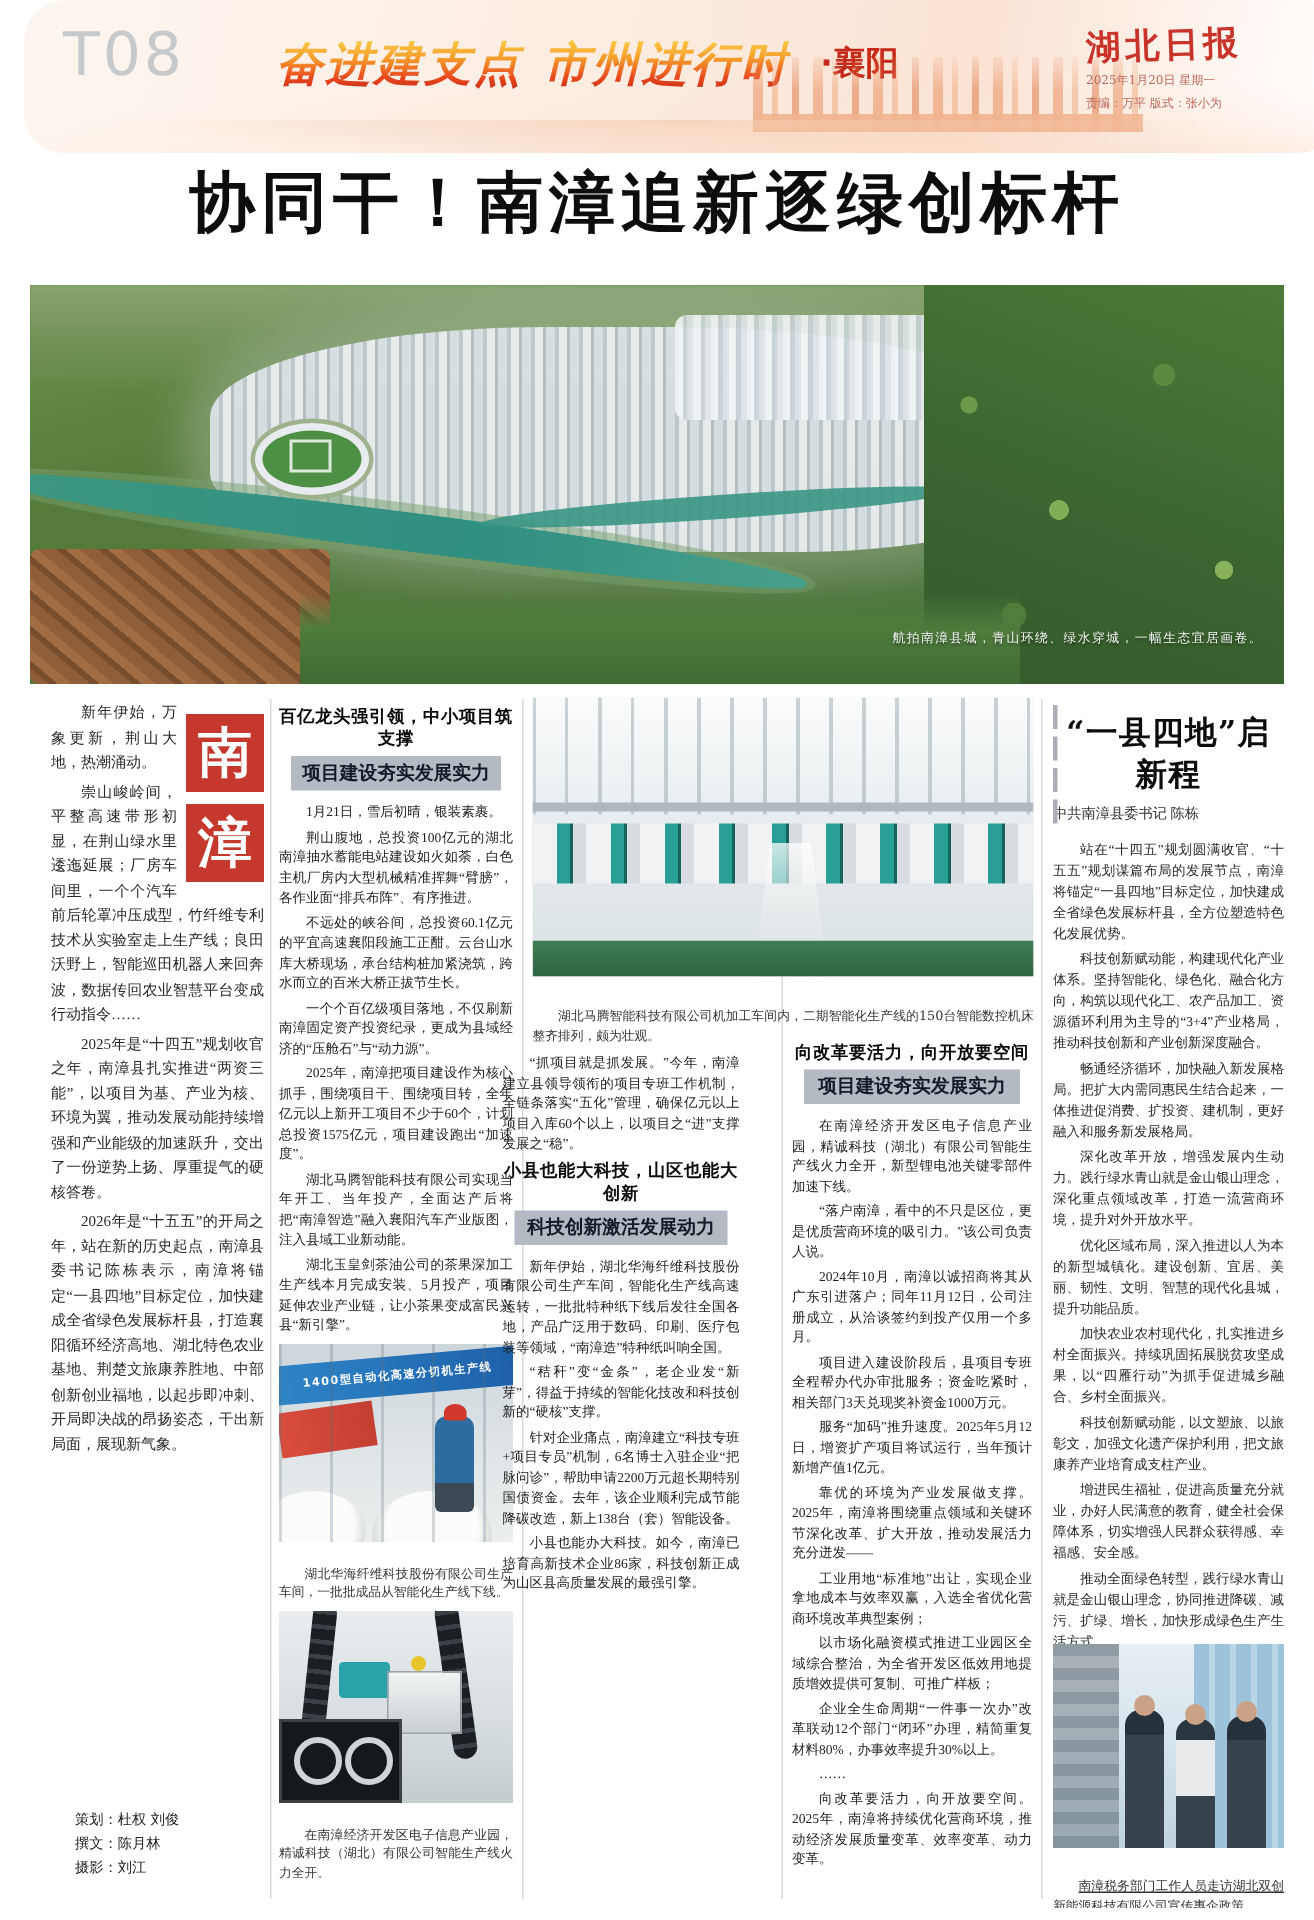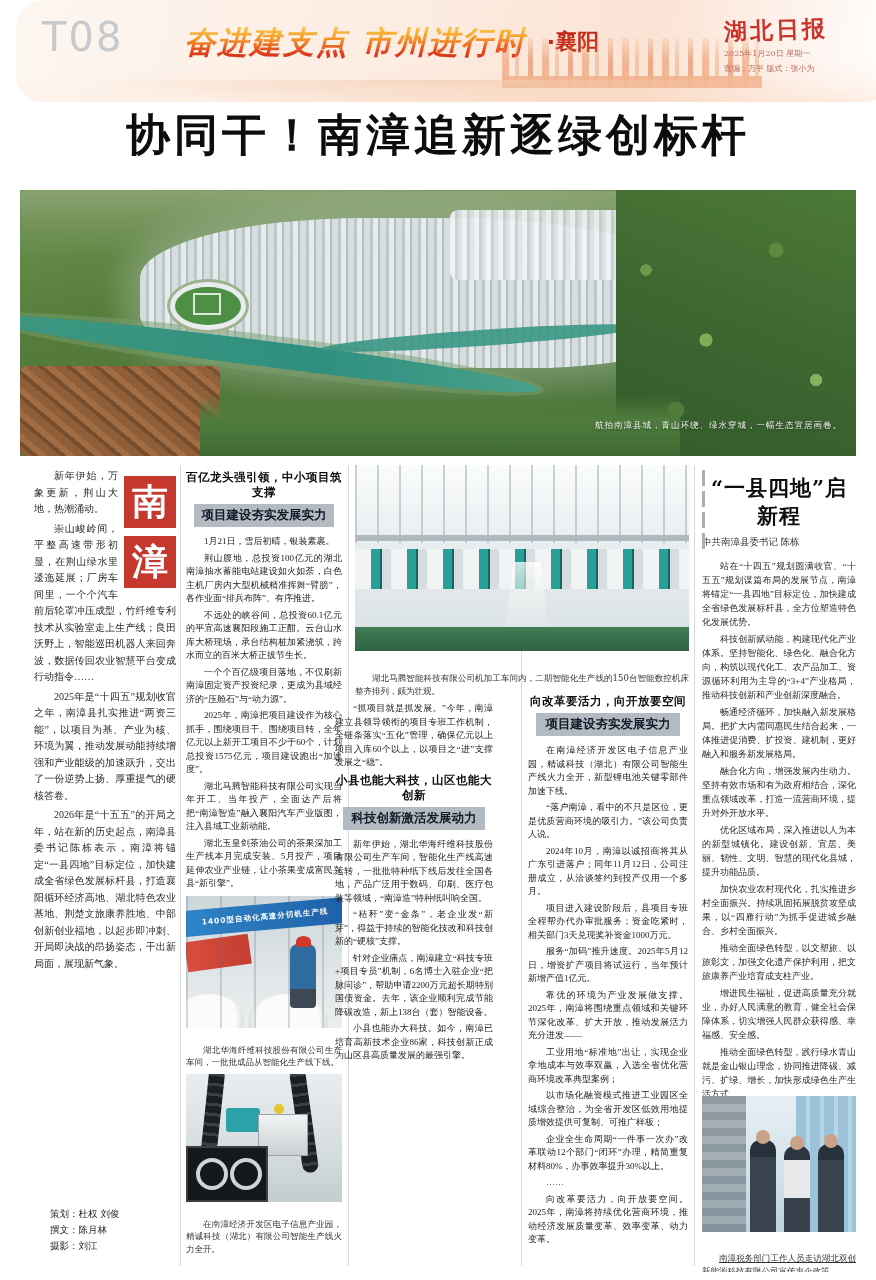--- a/index.html
+++ b/index.html
@@ -320,24 +320,24 @@
         <span class="vl-box">政</span>
         <span class="vl-box">者</span>
         <span class="vl-box">说</span>
       </div>
     <div class="right-title">“一县四地”启新程</div>
     <div class="right-byline">中共南漳县委书记 陈栋</div>
     <div class="text">
         <p class="p">站在“十四五”规划圆满收官、“十五五”规划谋篇布局的发展节点，南漳将锚定“一县四地”目标定位，加快建成全省绿色发展标杆县，全方位塑造特色化发展优势。</p>
         <p class="p">科技创新赋动能，构建现代化产业体系。坚持智能化、绿色化、融合化方向，构筑以现代化工、农产品加工、资源循环利用为主导的“3+4”产业格局，推动科技创新和产业创新深度融合。</p>
         <p class="p">畅通经济循环，加快融入新发展格局。把扩大内需同惠民生结合起来，一体推进促消费、扩投资、建机制，更好融入和服务新发展格局。</p>
-        <p class="p">融合化方向，增强发展内生动力。坚持有效市场和有为政府相结合，深化重点领域改革，打造一流营商环境，提升对外开放水平。</p>
+        <p class="p">深化改革开放，增强发展内生动力。践行绿水青山就是金山银山理念，深化重点领域改革，打造一流营商环境，提升对外开放水平。</p>
         <p class="p">优化区域布局，深入推进以人为本的新型城镇化。建设创新、宜居、美丽、韧性、文明、智慧的现代化县城，提升功能品质。</p>
         <p class="p">加快农业农村现代化，扎实推进乡村全面振兴。持续巩固拓展脱贫攻坚成果，以“四雁行动”为抓手促进城乡融合、乡村全面振兴。</p>
-        <p class="p">推动全面绿色转型，以文塑旅、以旅彰文，加强文化遗产保护利用，把文旅康养产业培育成支柱产业。</p>
+        <p class="p">科技创新赋动能，以文塑旅、以旅彰文，加强文化遗产保护利用，把文旅康养产业培育成支柱产业。</p>
         <p class="p">增进民生福祉，促进高质量充分就业，办好人民满意的教育，健全社会保障体系，切实增强人民群众获得感、幸福感、安全感。</p>
         <p class="p">推动全面绿色转型，践行绿水青山就是金山银山理念，协同推进降碳、减污、扩绿、增长，加快形成绿色生产生活方式。</p>
       </div>
     <div class="ph-tax">
       <div class="glass"></div>
       <div class="shelf"></div>
       <div class="f1"></div>
       <div class="f2"></div>
       <div class="f3"></div>
       <div class="head1"></div>

